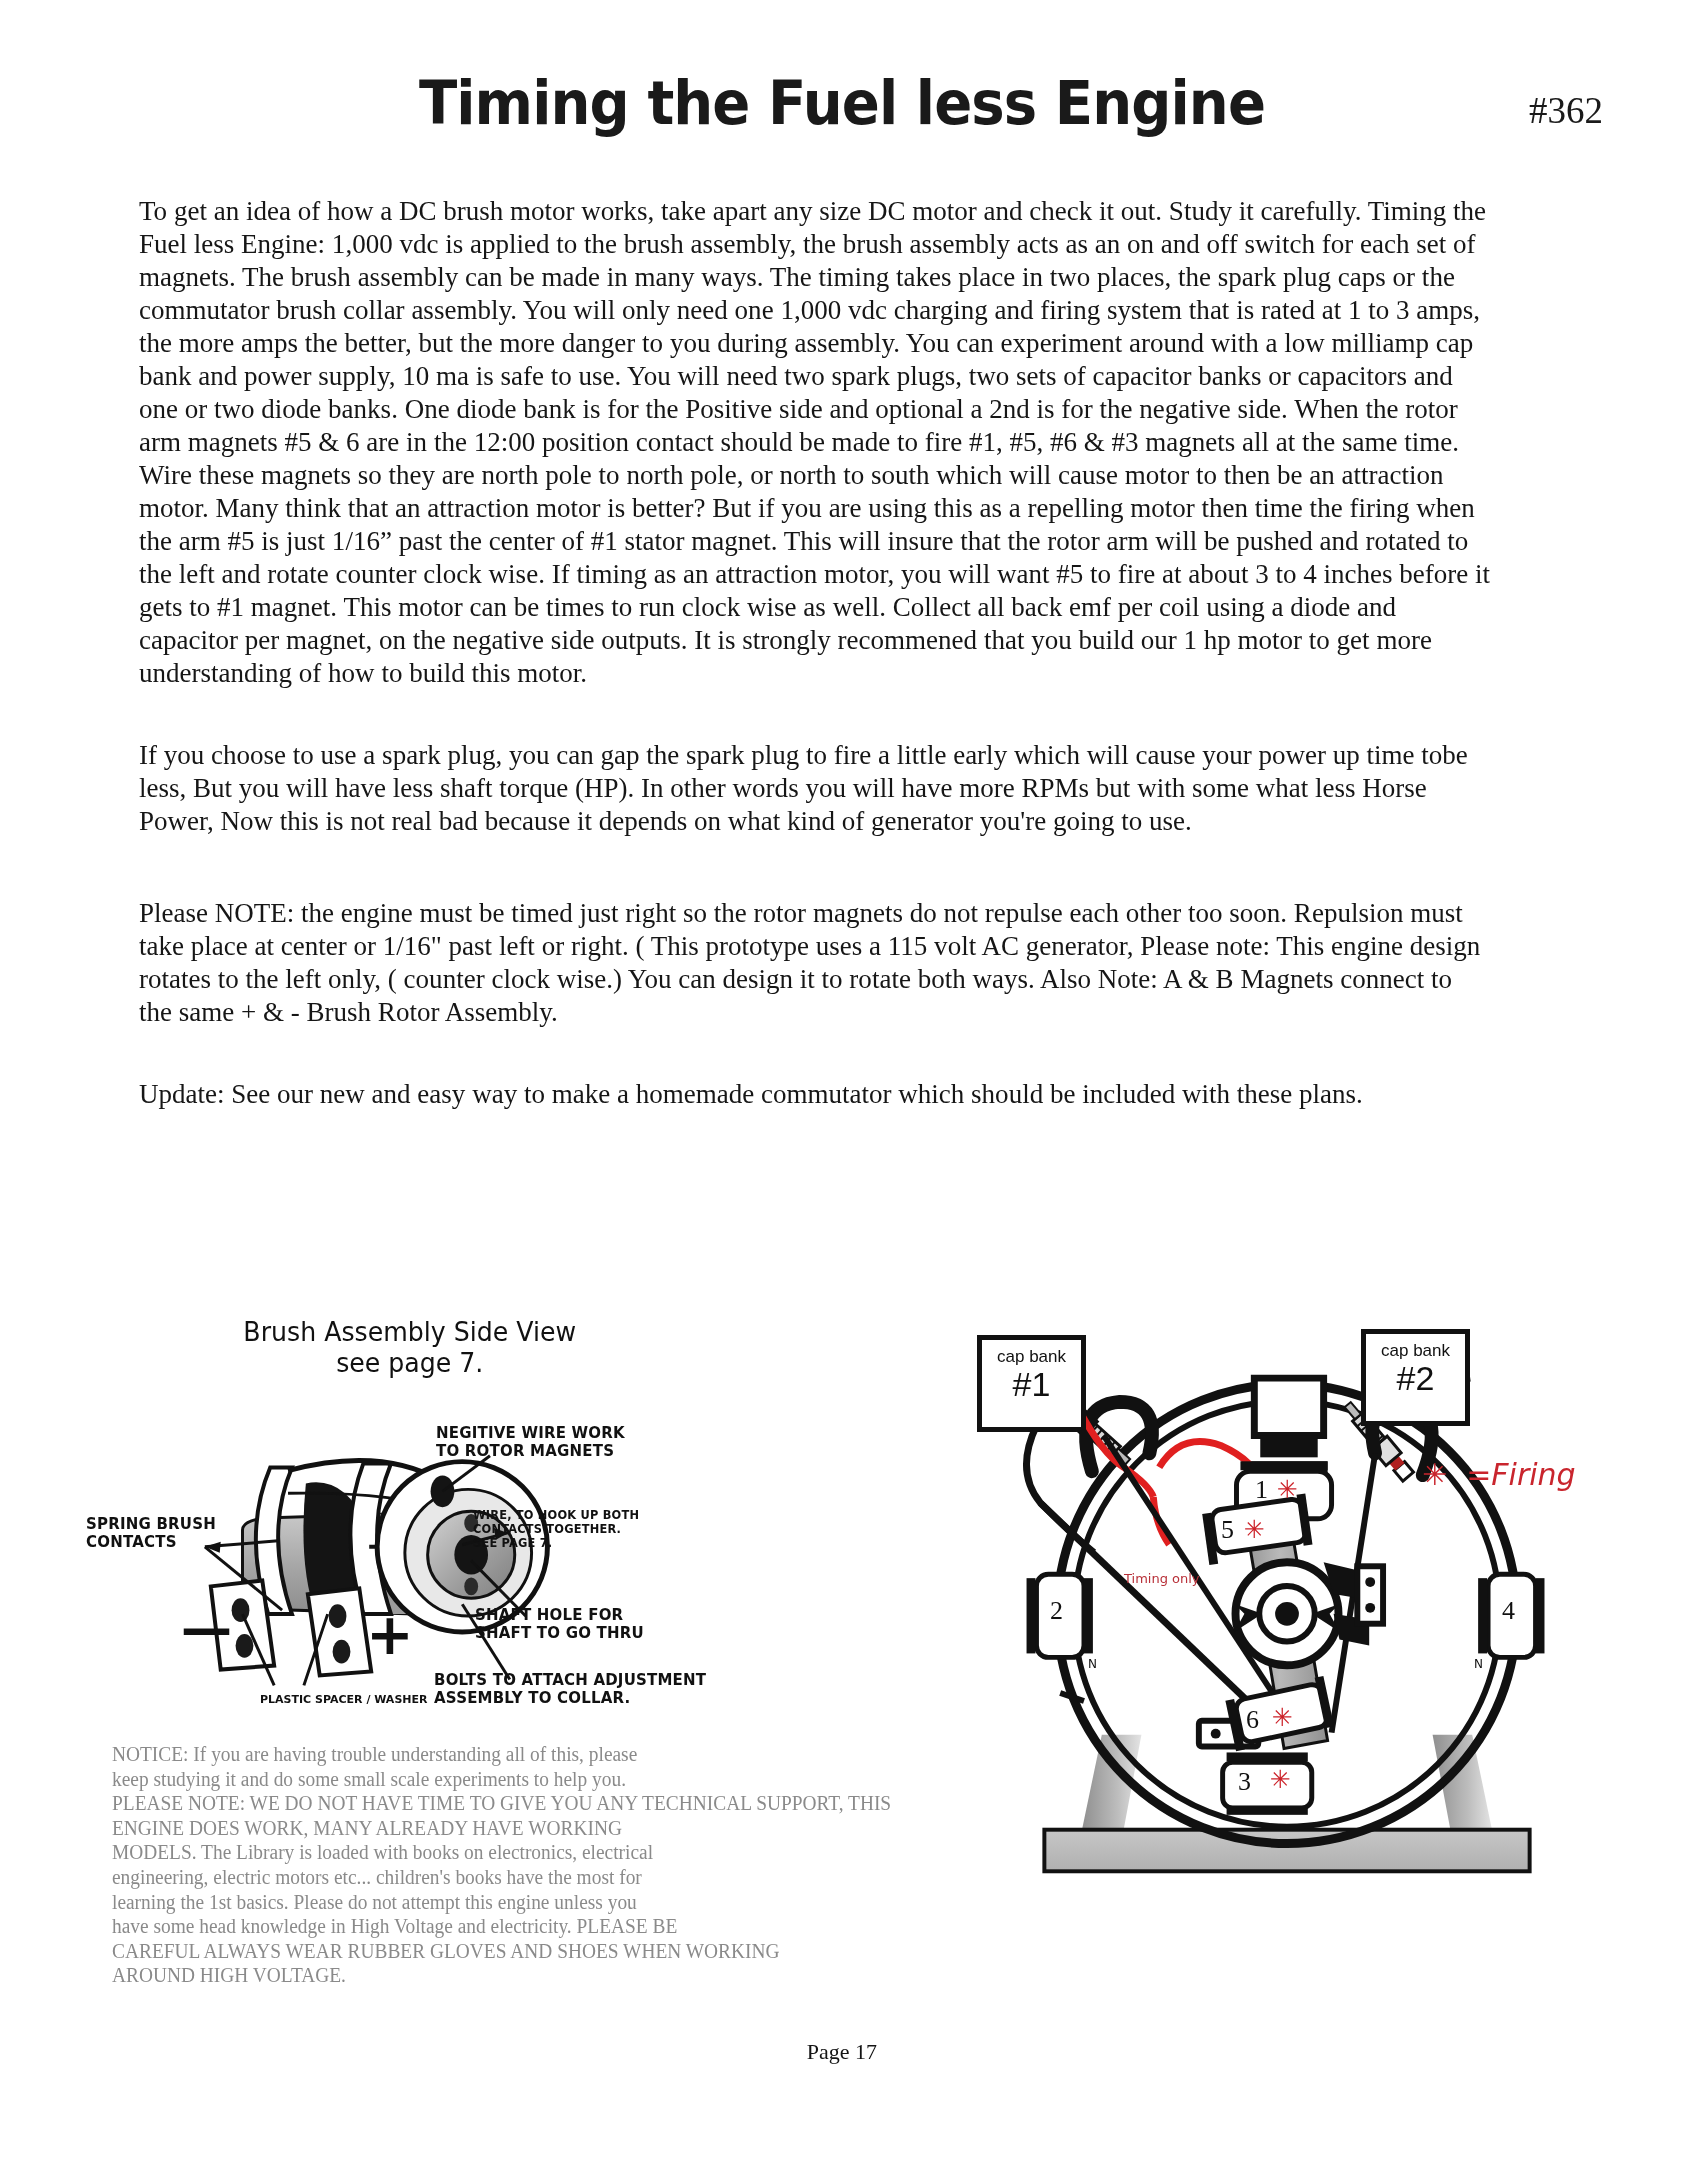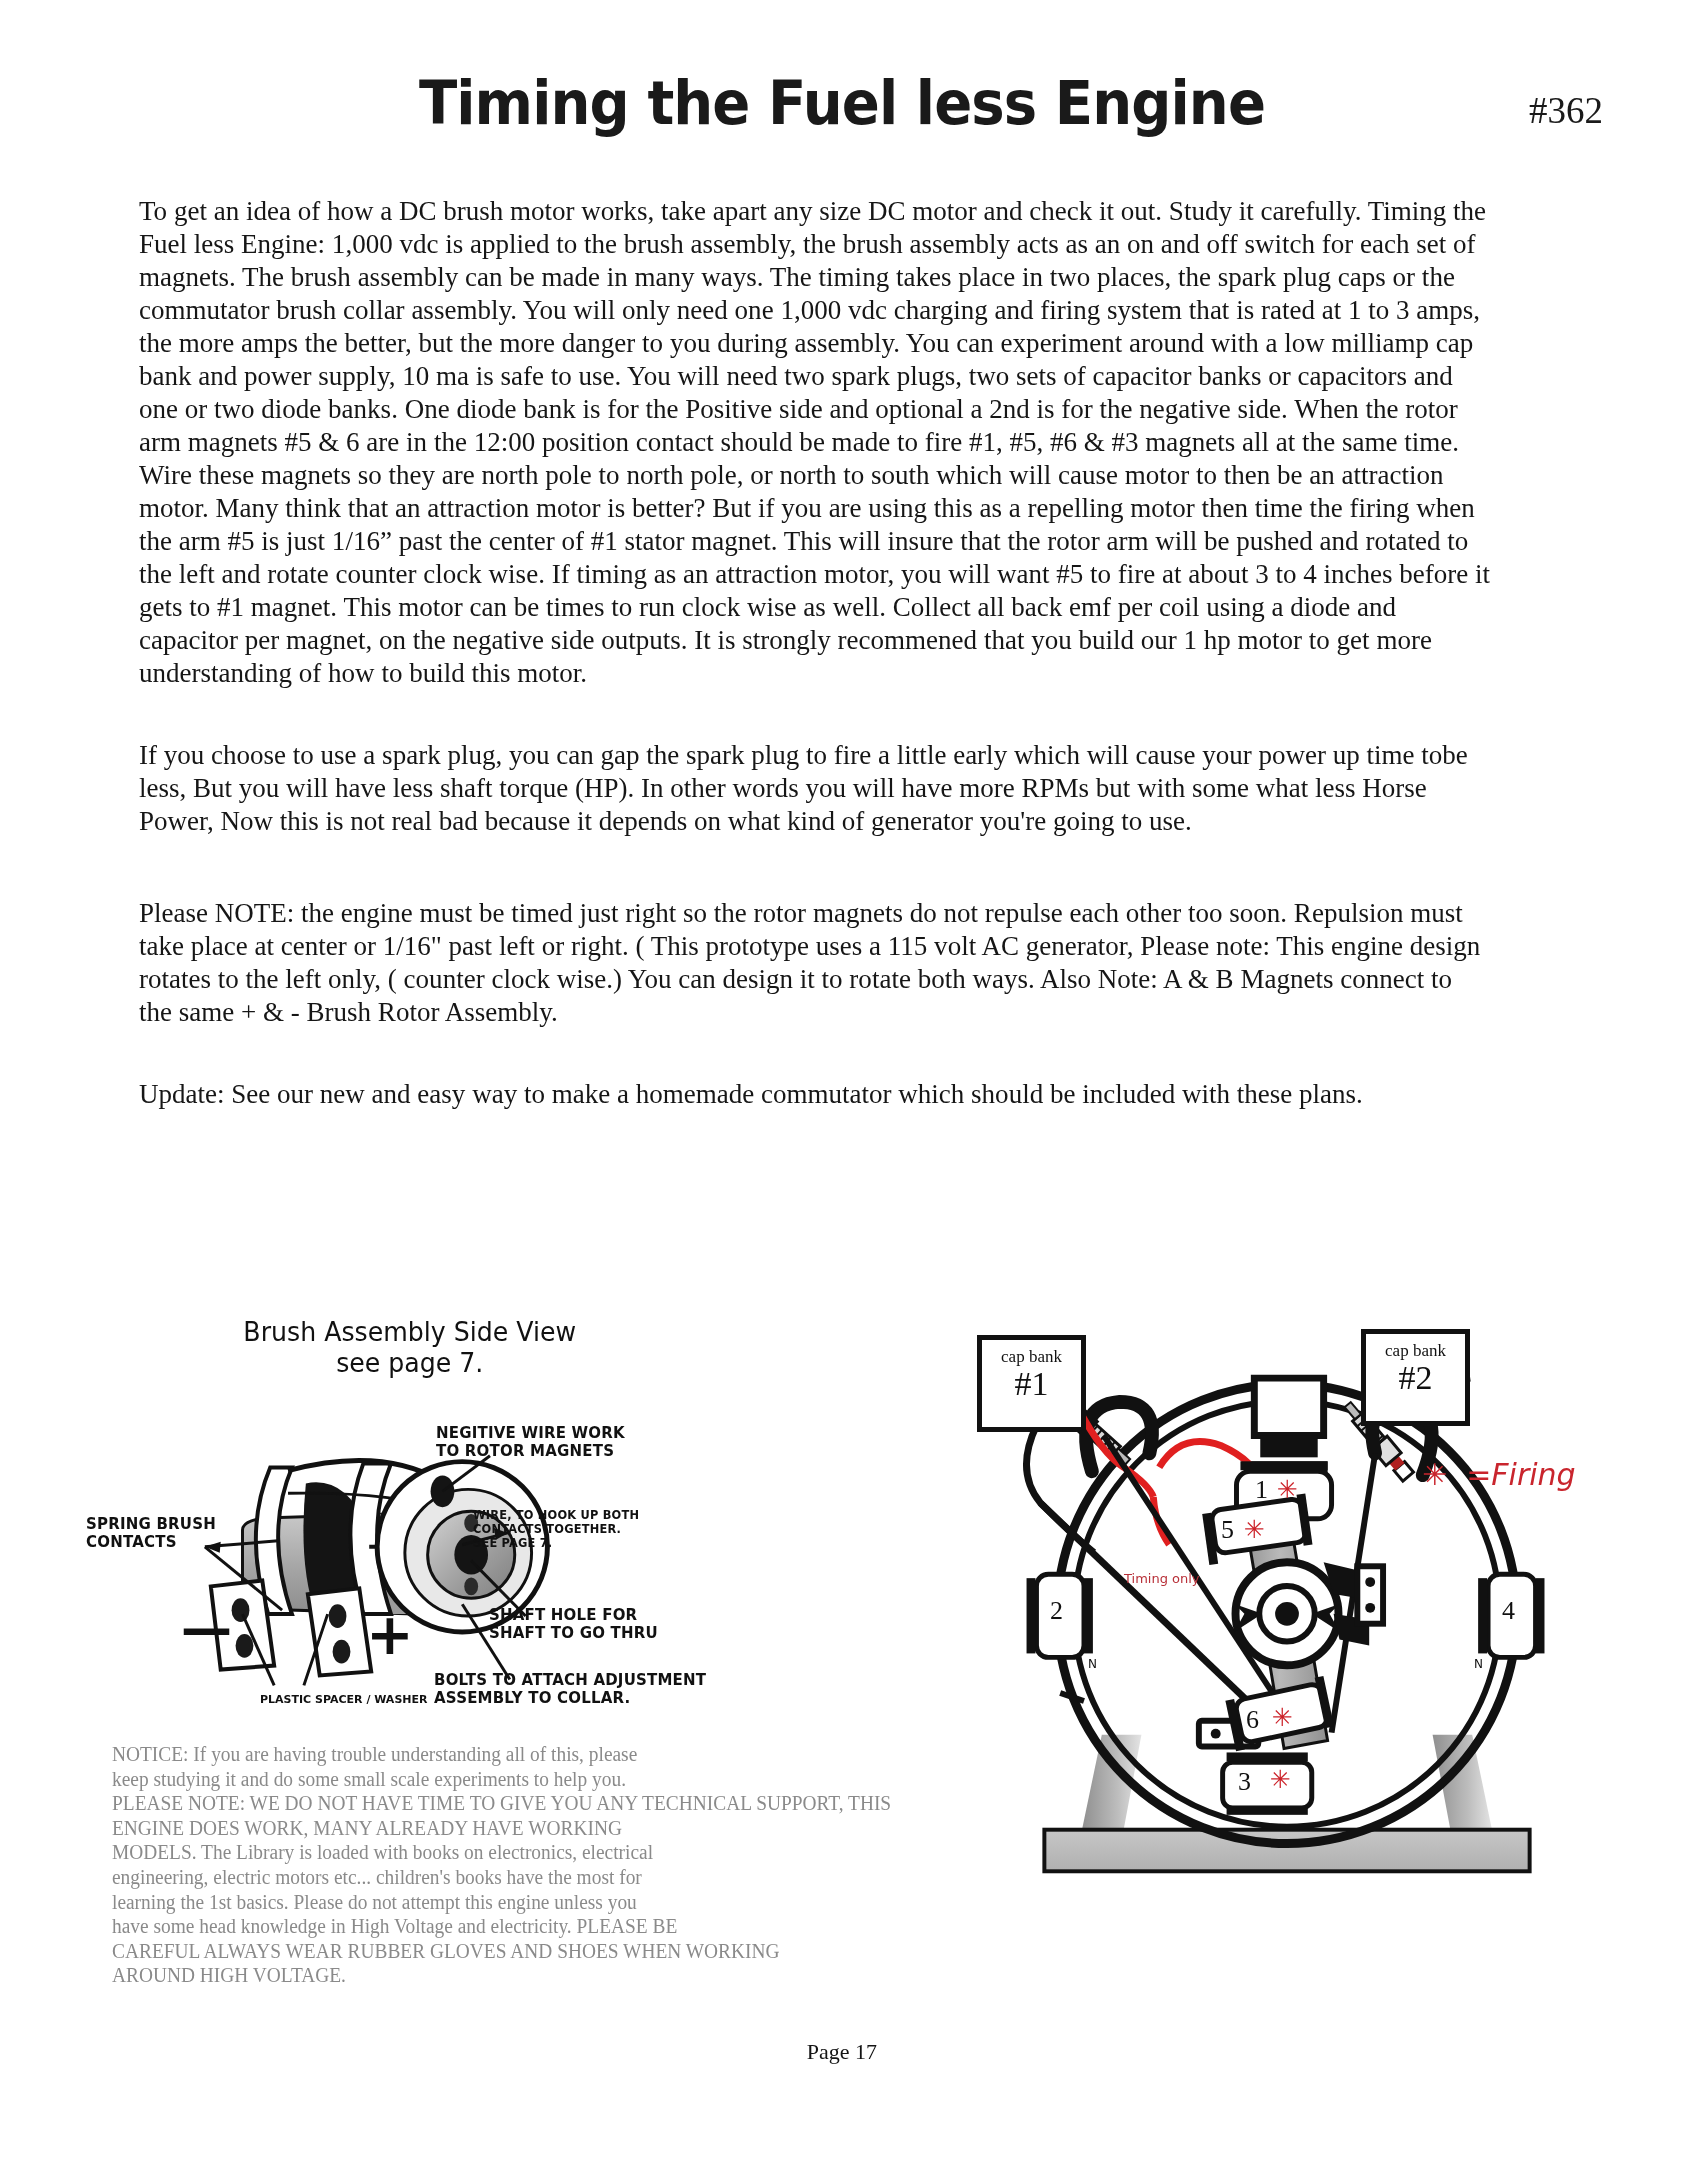--- a/index.html
+++ b/index.html
@@ -146,21 +146,21 @@
     font-family: "DejaVu Sans", sans-serif;
     font-size: 13px;
     color: #b83038;
     white-space: pre;
   }
   .capbank {
     position: absolute;
     border: 5px solid #111;
     background: #fff;
     text-align: center;
-    font-family: Liberation Serif, serif;
+    font-family: Liberation Sans, sans-serif;
   }
   .capbank .cb-top {
     font-size: 17px;
     color: #111;
     margin-top: 7px;
     line-height: 19px;
   }
   .capbank .cb-num {
     font-size: 34px;
     color: #111;
@@ -262,21 +262,21 @@
     <div class="d-label lbl-small" style="left:-8px; top:198px; width:178px;">SPRING BRUSH
 CONTACTS</div>
 
     <div class="d-label lbl-small" style="left:342px; top:107px; width:257px;">NEGITIVE WIRE WORK
 TO ROTOR MAGNETS</div>
 
     <div class="d-label lbl-tiny" style="left:379px; top:191px; width:248px;">WIRE, TO HOOK UP BOTH
 CONTACTS TOGETHER.
 SEE PAGE 7.</div>
 
-    <div class="d-label lbl-small" style="left:395px; top:289px; width:238px;">SHAFT HOLE FOR
+    <div class="d-label lbl-small" style="left:381px; top:289px; width:238px;">SHAFT HOLE FOR
 SHAFT TO GO THRU</div>
 
     <div class="d-label lbl-small" style="left:340px; top:354px; width:297px;">BOLTS TO ATTACH ADJUSTMENT
 ASSEMBLY TO COLLAR.</div>
 
     <div class="d-label" style="left:166px; top:376px; font-family:'DejaVu Sans',sans-serif; font-size:11px; font-weight:bold;">PLASTIC SPACER / WASHER</div>
 
     <div class="d-label" style="left:87px; top:295px; font-size:51px; font-weight:bold; font-family:'DejaVu Sans',sans-serif; line-height:34px;">—</div>
 
     <div class="d-label" style="left:272px; top:293px; font-size:57px; font-weight:bold; font-family:'DejaVu Sans',sans-serif; line-height:48px;">+</div>

